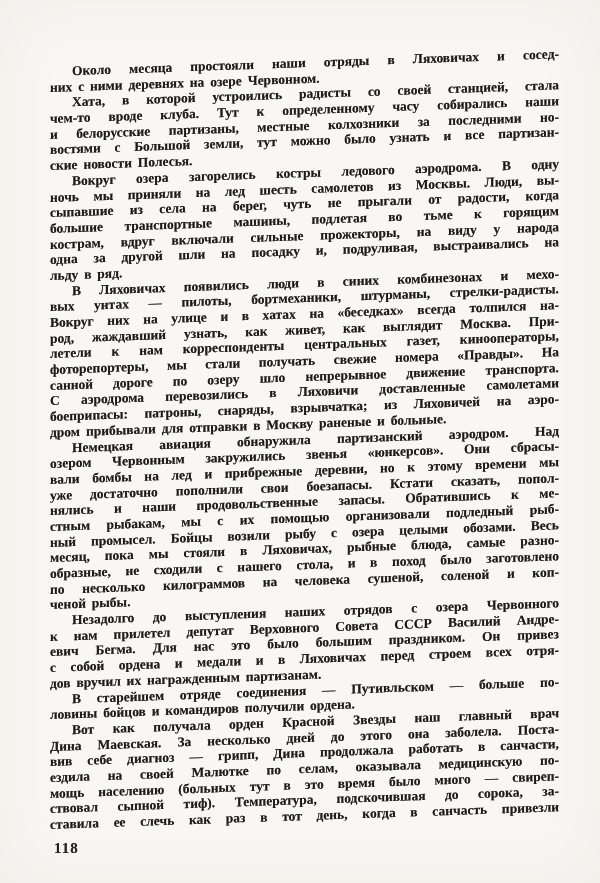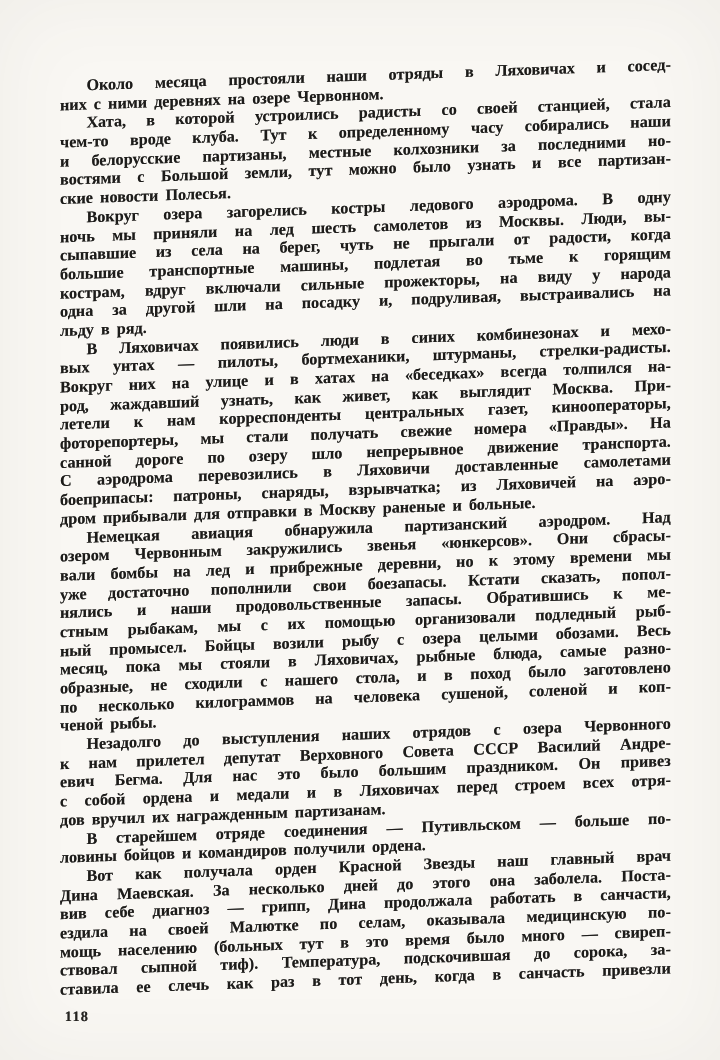--- a/index.html
+++ b/index.html
@@ -52,21 +52,21 @@
   .line.endline {
     text-align-last: left;
   }
   .page-number {
     position: absolute;
     left: 54px;
     top: 840px;
     color: #242320;
     font-family: "Liberation Serif", serif;
     font-weight: bold;
-    font-size: 12px;
+    font-size: 15px;
     letter-spacing: 1px;
     text-shadow: 0 0 0.3px rgba(10, 10, 10, 0.5);
   }
 </style>
 </head>
 <body>
 
 <div class="scan-page">
   <div class="text-block">
       <div class="para">

